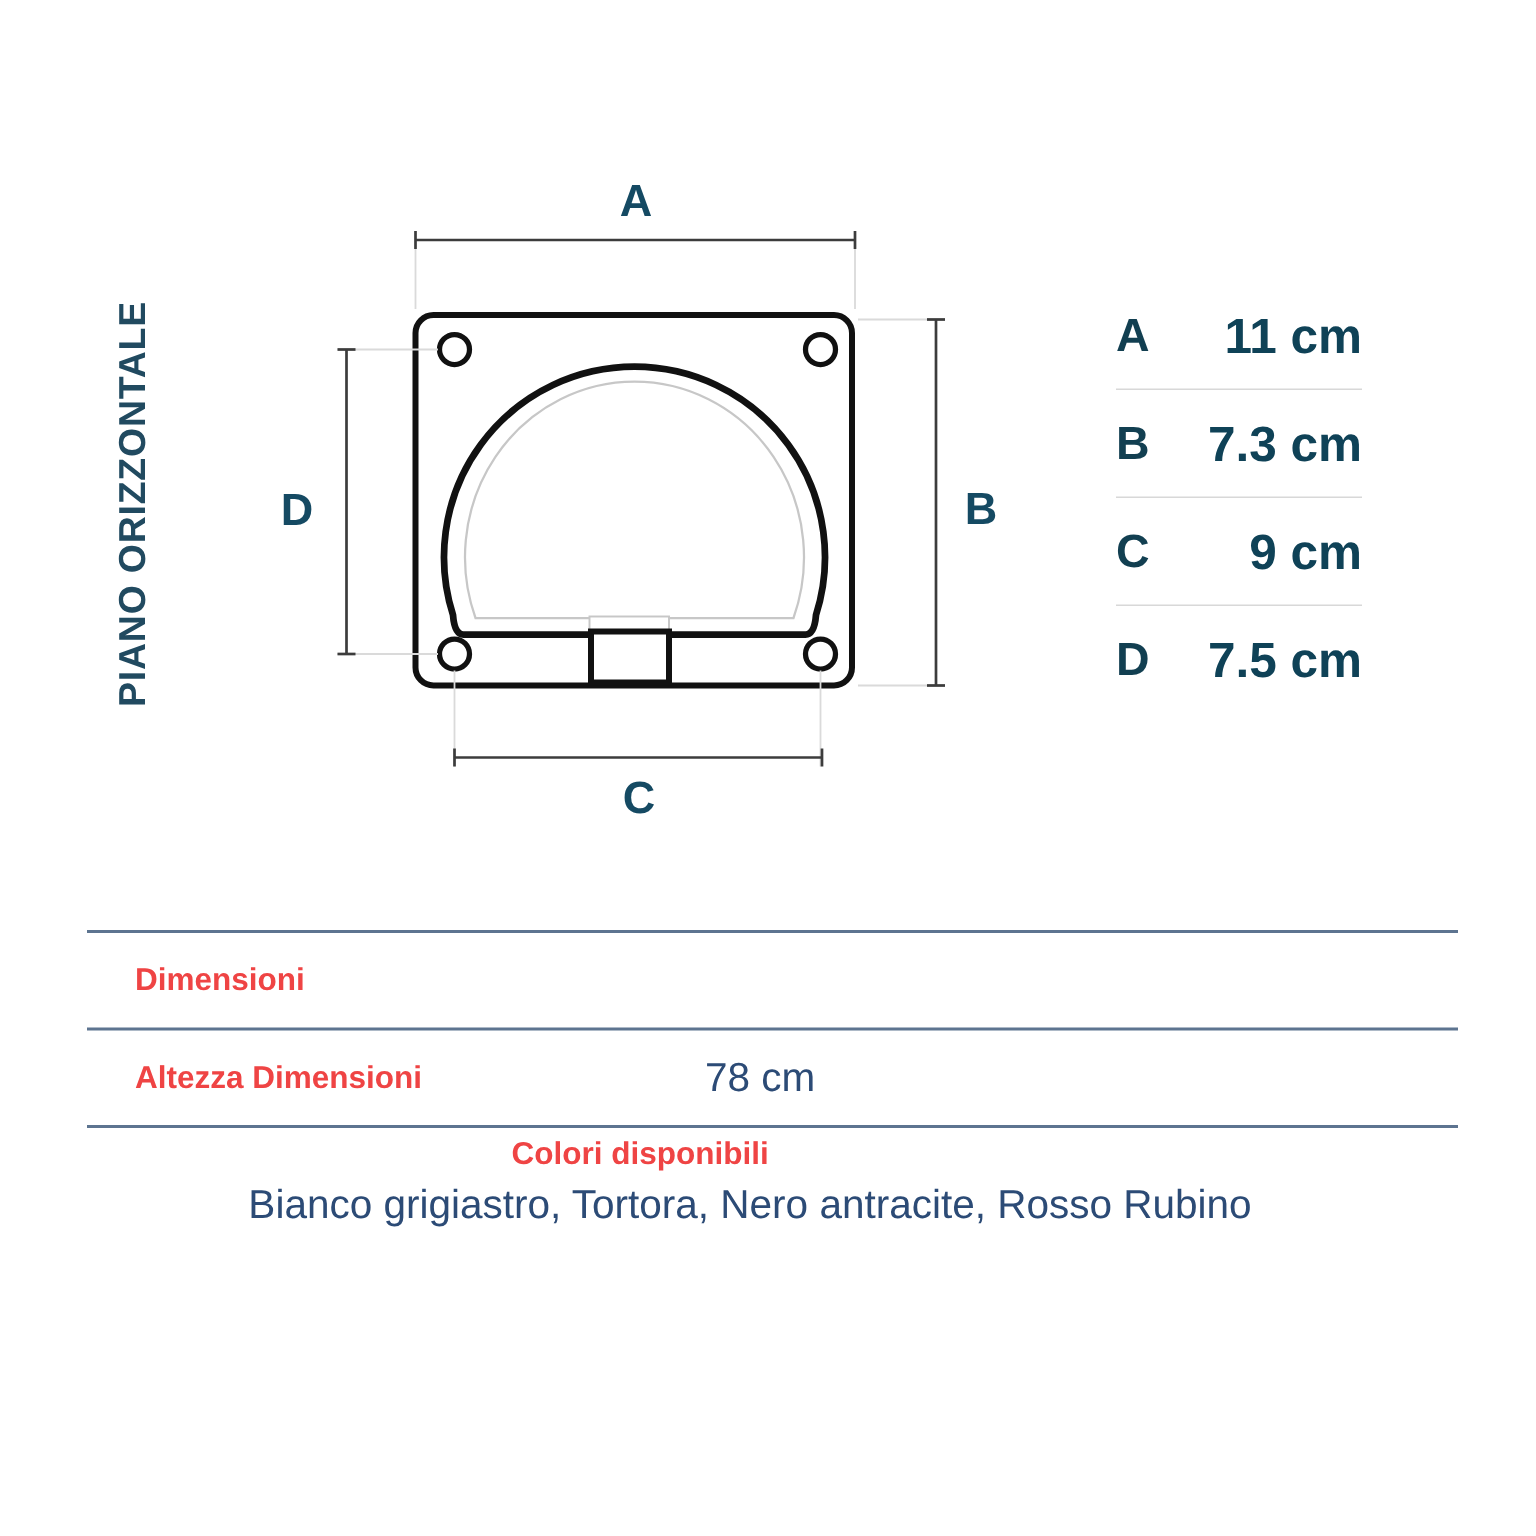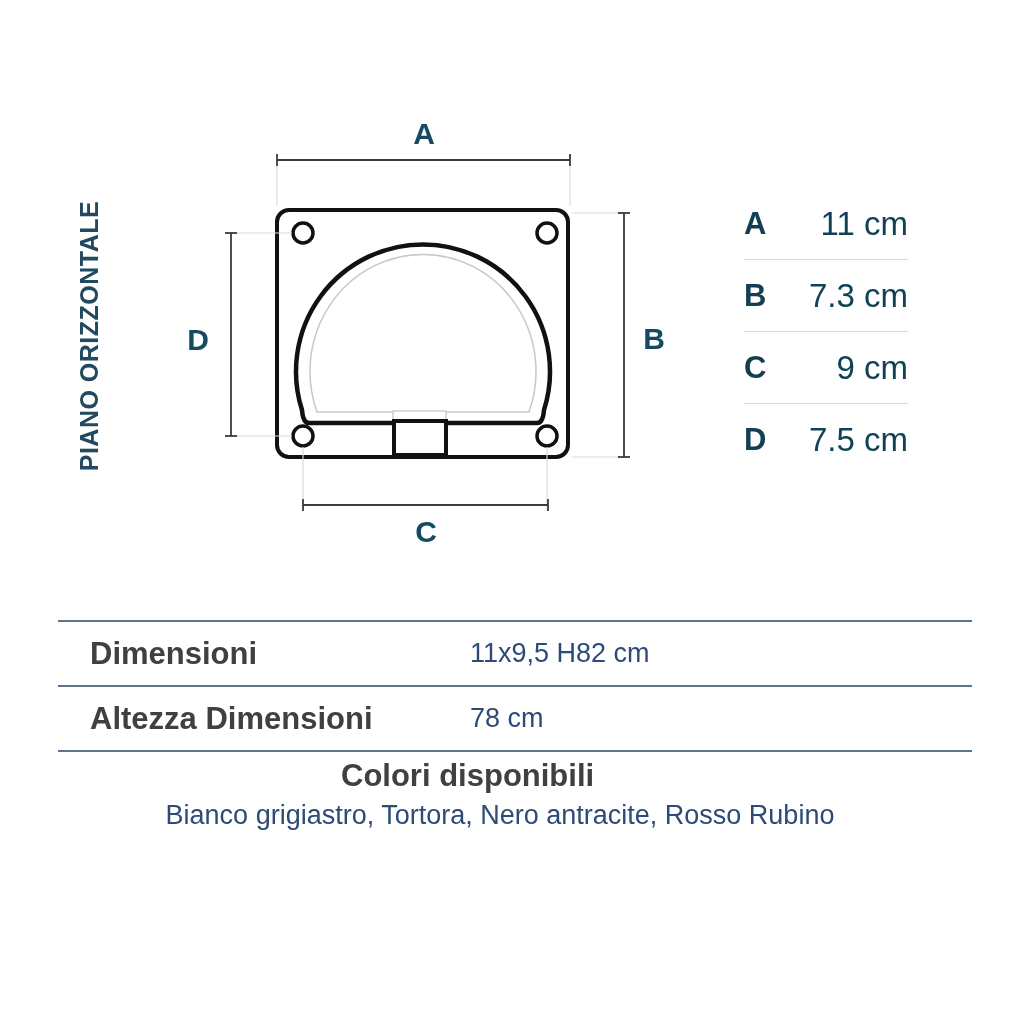--- a/index.html
+++ b/index.html
@@ -60,20 +60,21 @@
     border-bottom: none;
   }
   .dim-key {
     font-size: 31px;
     font-weight: bold;
     color: #123f51;
   }
   .dim-val {
     font-size: 33px;
     color: #0f4257;
+    font-weight: bold;
   }
 
   
   .spec-table {
     position: absolute;
     left: 58px;
     top: 620px;
     width: 914px;
   }
   .spec-row {
@@ -85,23 +86,23 @@
   .spec-row.tall {
     min-height: 118px;
     padding: 6px 0;
     box-sizing: border-box;
     flex-direction: column;
   }
   .spec-label {
     width: 412px;
     padding-left: 32px;
     box-sizing: border-box;
-    font-size: 31px;
-    font-weight: bold;
-    color: #404040;
+    font-size: 21px;
+    font-weight: bold;
+    color: #ef4444;
     flex-shrink: 0;
   }
   .spec-value {
     flex: 1;
     font-size: 27px;
     color: #2c4b76;
     line-height: 1.62;
     padding-right: 30px;
   }
 </style>
@@ -184,21 +185,20 @@
     </div>
     <div class="dim-row">
       <span class="dim-key">D</span>
       <span class="dim-val">7.5 cm</span>
     </div>
   </div>
 
   <div class="spec-table">
     <div class="spec-row">
       <div class="spec-label">Dimensioni</div>
-      <div class="spec-value">11x9,5 H82 cm</div>
     </div>
     <div class="spec-row">
       <div class="spec-label">Altezza Dimensioni</div>
       <div class="spec-value">78 cm</div>
     </div>
     <div class="spec-row tall">
       <div class="spec-label">Colori disponibili</div>
       <div class="spec-value">Bianco grigiastro, Tortora, Nero antracite, Rosso Rubino</div>
     </div>
   </div>

